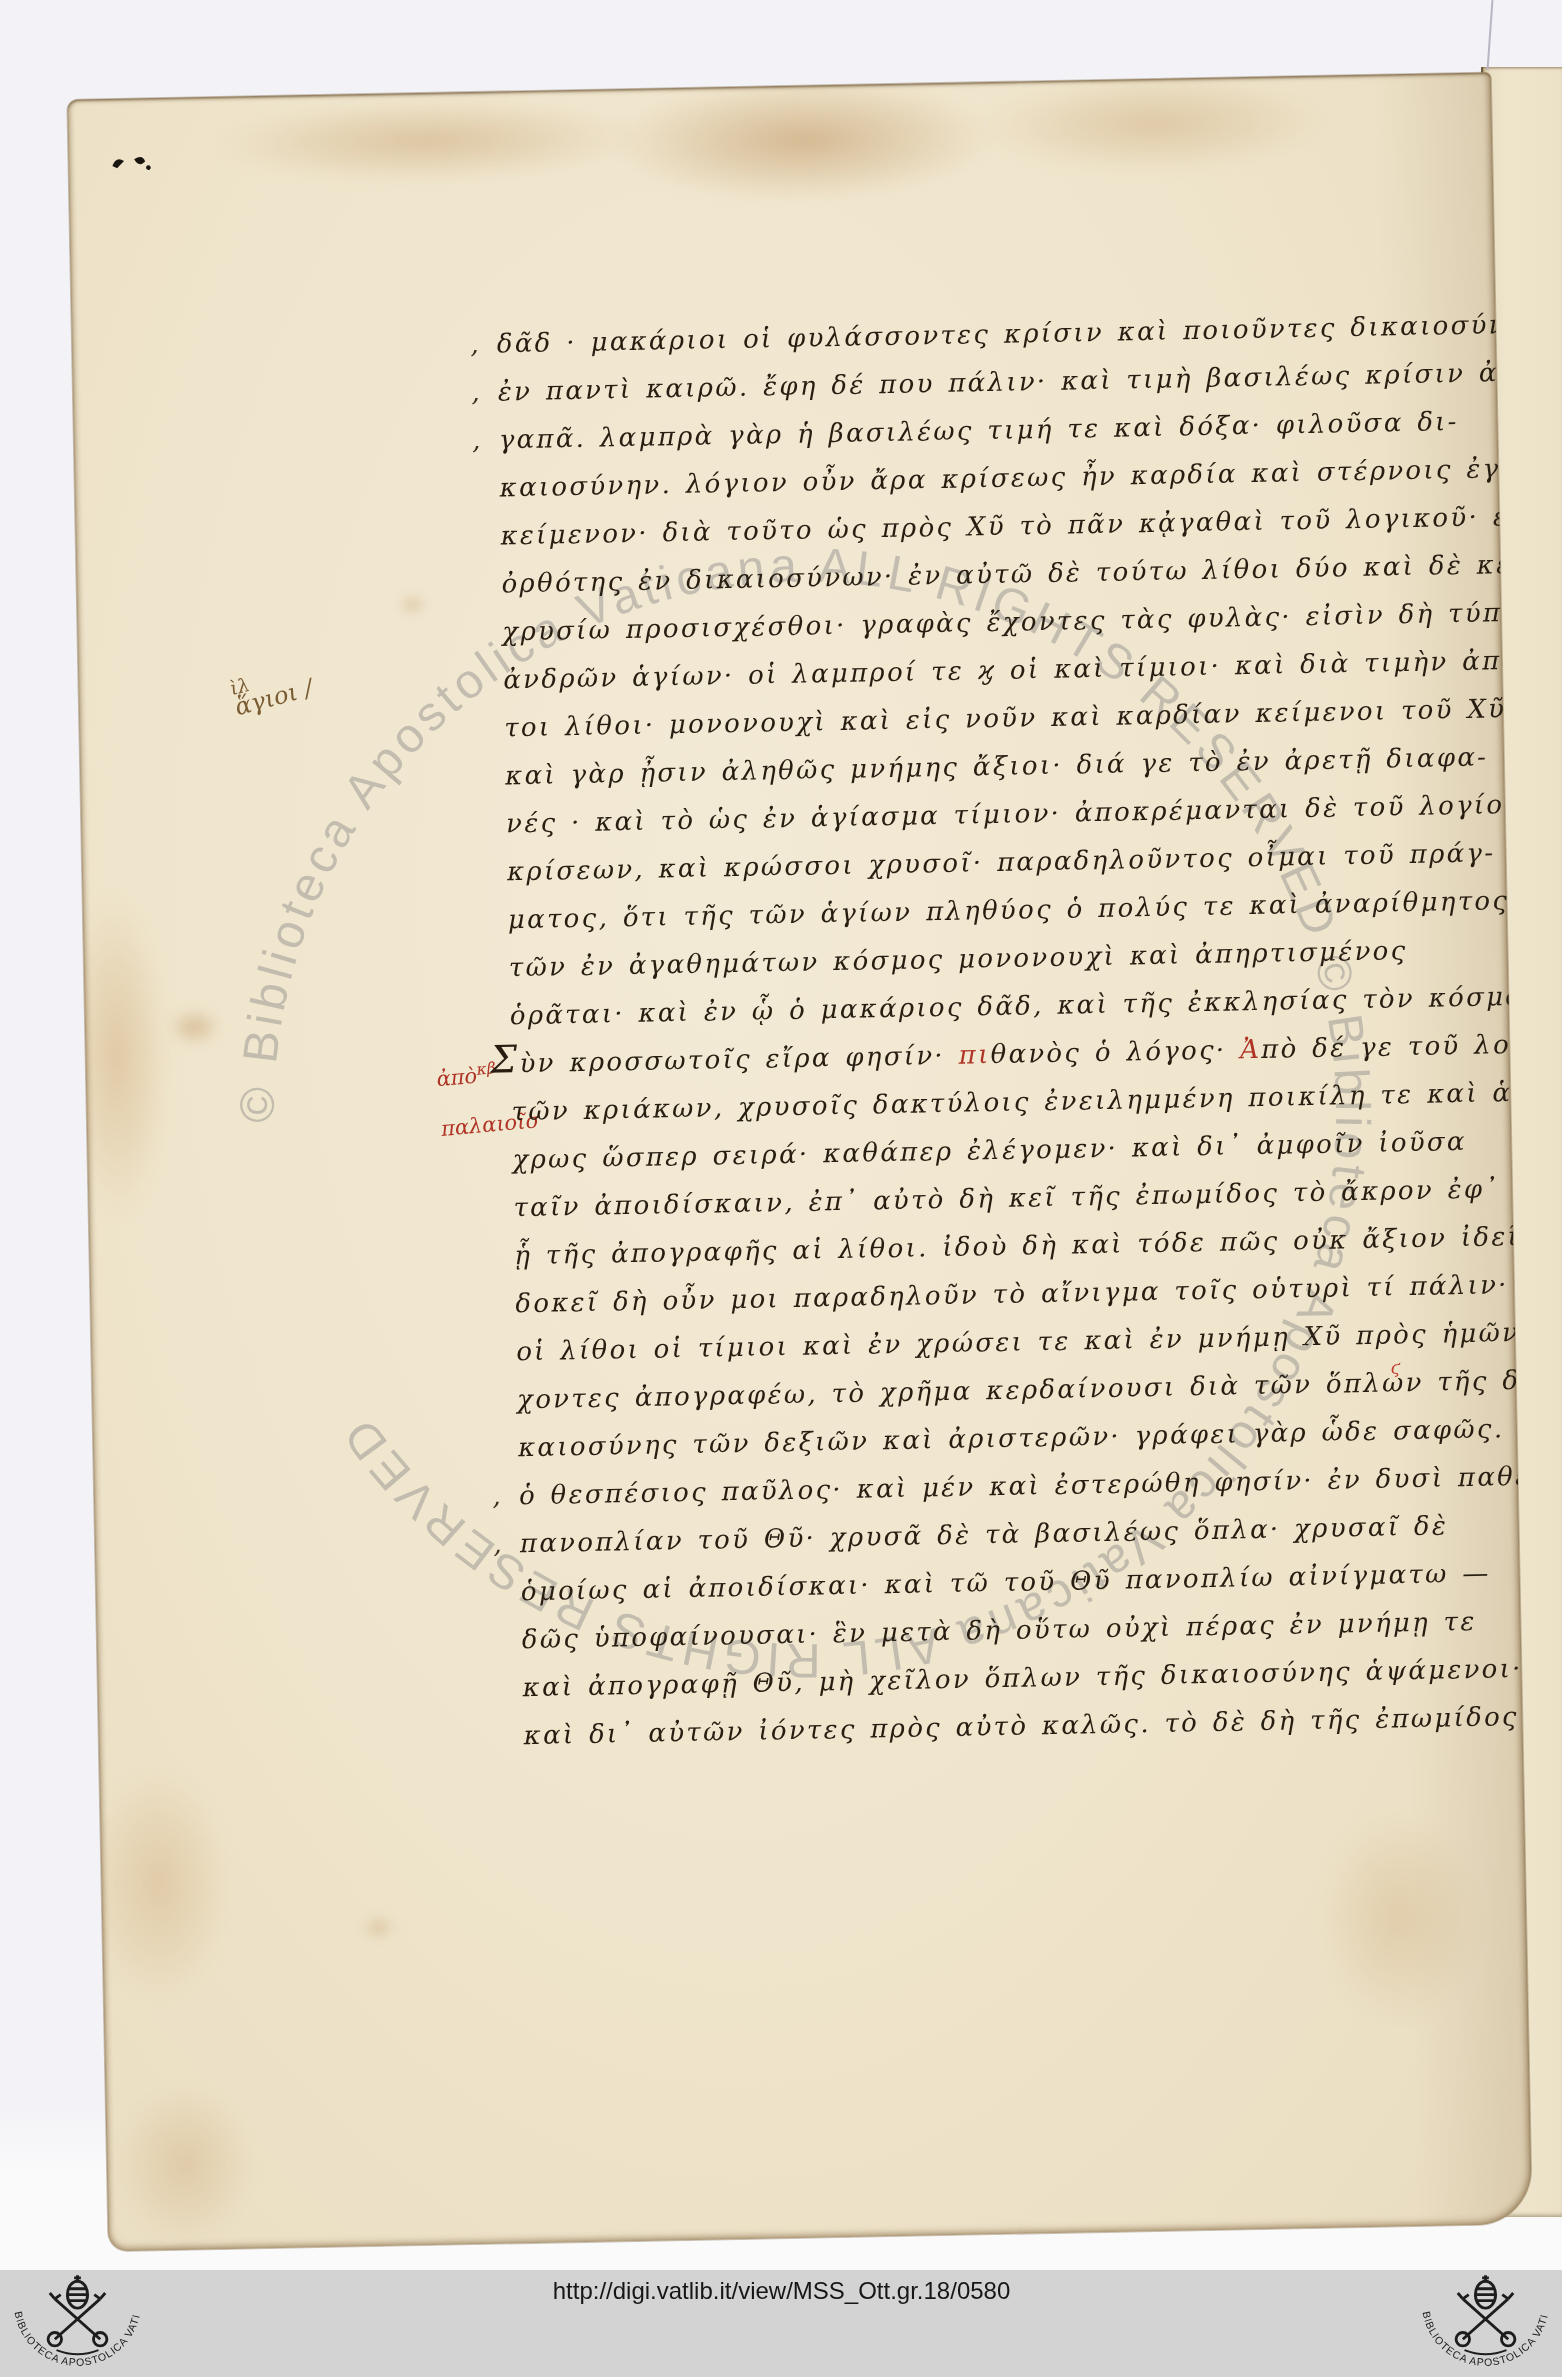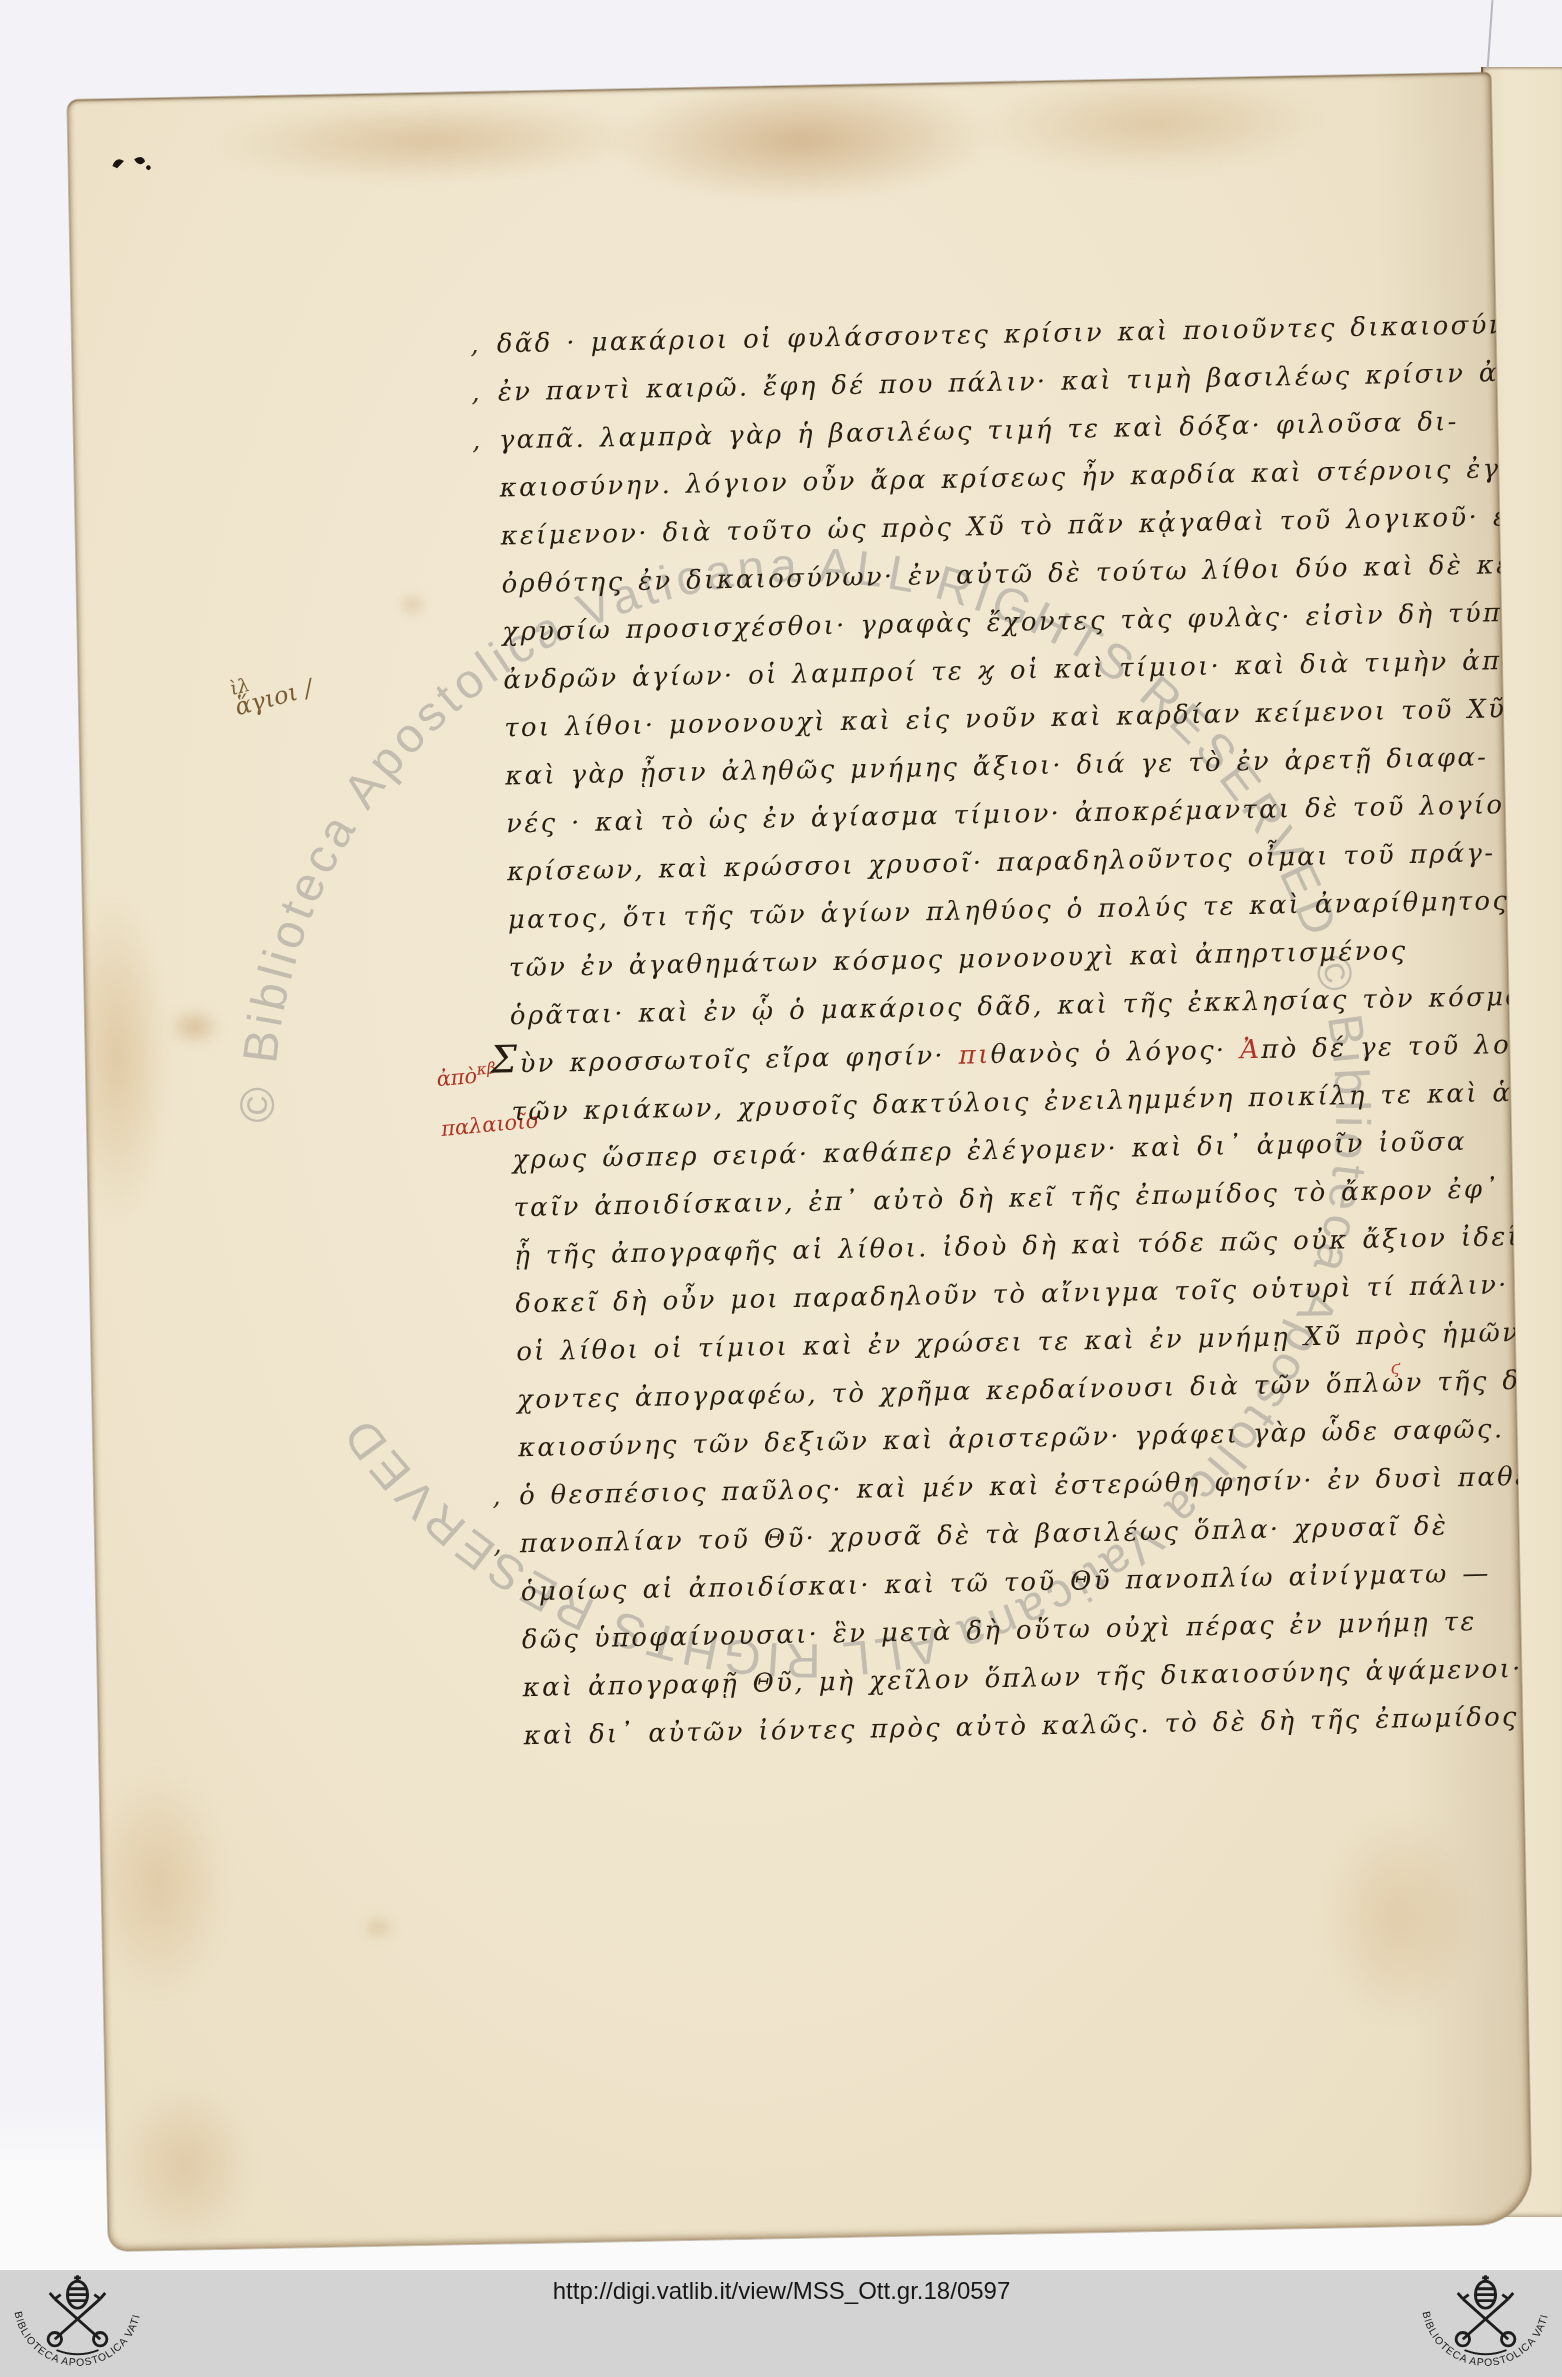--- a/index.html
+++ b/index.html
@@ -158,21 +158,21 @@
       <div class="line"><span class="diple">,</span><span>πανοπλίαν τοῦ Θῦ· χρυσᾶ δὲ τὰ βασιλέως ὅπλα· χρυσαῖ δὲ</span></div>
       <div class="line"><span>ὁμοίως αἱ ἀποιδίσκαι· καὶ τῶ τοῦ Θῦ πανοπλίω αἰνίγματω —</span></div>
       <div class="line"><span>δῶς ὑποφαίνουσαι· ἓν μετὰ δὴ οὕτω οὐχὶ πέρας ἐν μνήμῃ τε</span></div>
       <div class="line"><span>καὶ ἀπογραφῇ Θῦ, μὴ χεῖλον ὅπλων τῆς δικαιοσύνης ἁψάμενοι·</span></div>
       <div class="line"><span>καὶ δι᾽ αὐτῶν ἰόντες πρὸς αὐτὸ καλῶς. τὸ δὲ δὴ τῆς ἐπωμίδος ὦ μ —</span></div>
     </div>
 </div>
 
 <div class="footer">
   <div class="footer-texts">
-    <div class="f-line2">http://digi.vatlib.it/view/MSS_Ott.gr.18/0597</div>
+    <div class="f-line2">http://digi.vatlib.it/view/MSS_Ott.gr.18/0580</div>
   </div>
 
   <svg class="seal left" viewBox="0 0 170 125">
     <defs>
         <path id="arcL" d="M 10 48 A 76 76 0 0 0 160 48" fill="none"></path>
       </defs>
     <g class="emblem">
       <path d="M85 4 v7 M81 7 h8"></path>
       <ellipse cx="85" cy="27" rx="12" ry="16"></ellipse>
       <path d="M74 20 h22 M73 27 h24 M74 34 h22"></path>

